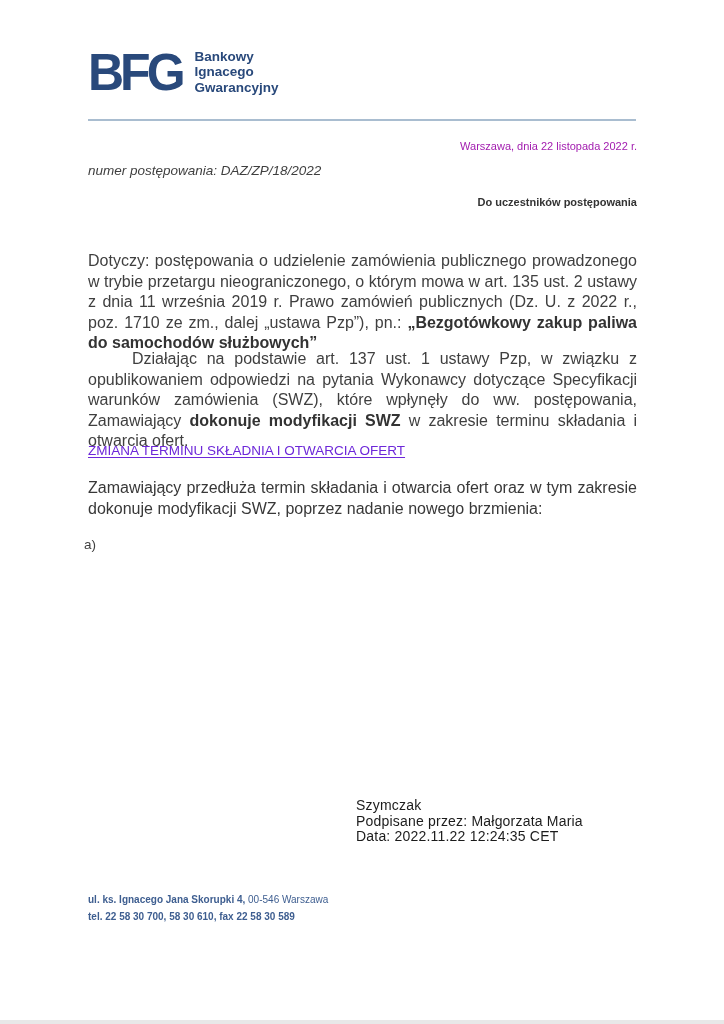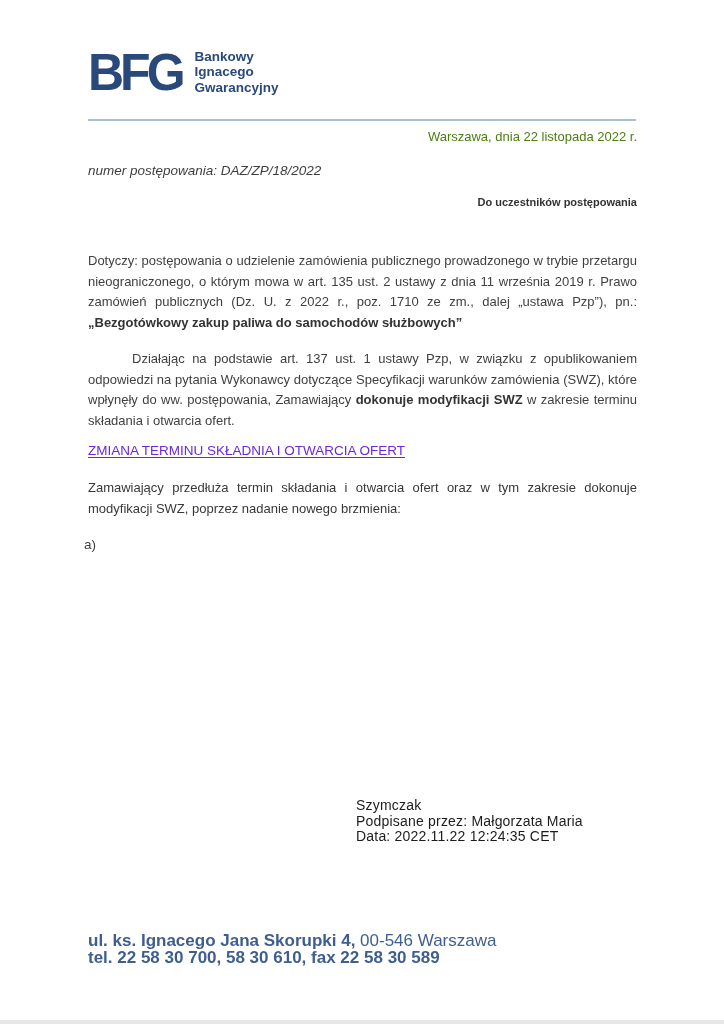--- a/index.html
+++ b/index.html
@@ -51,24 +51,24 @@
     top: 119px;
     left: 88px;
     width: 548px;
     height: 2px;
     background: #a9bdd0;
   }
 
   
   .date-line {
     position: absolute;
-    top: 129px;
+    top: 140px;
     right: 87px;
-    font-size: 13px;
-    color: #4d7c0f;
+    font-size: 11px;
+    color: #a21caf;
   }
   .case-number {
     position: absolute;
     top: 163px;
     left: 88px;
     font-size: 13.5px;
     font-style: italic;
     color: #3f3f3f;
   }
   .addressee {
@@ -78,21 +78,21 @@
     font-size: 11px;
     font-weight: 600;
     color: #333333;
   }
 
   
   .para {
     position: absolute;
     left: 88px;
     width: 549px;
-    font-size: 13px;
+    font-size: 16px;
     line-height: 20.5px;
     text-align: justify;
     color: #3f3f3f;
   }
   .p1 { top: 251px; }
   .p2 { top: 349px; text-indent: 44px; }
   .p3 { top: 478px; font-weight: 400; color: #383838; }
   .seg-bold { font-weight: 700; color: #333333; }
 
   .section-heading {
@@ -121,22 +121,22 @@
     font-size: 14px;
     line-height: 15.5px;
     color: #1c1c1c;
     letter-spacing: 0.2px;
   }
 
   
   .footer {
     position: absolute;
     left: 88px;
-    top: 933px;
-    font-size: 17px;
+    top: 892px;
+    font-size: 10px;
     line-height: 16.5px;
     font-weight: 600;
     color: #3e5e90;
   }
   .footer .light { font-weight: 400; }
 </style>
 </head>
 <body>
 
 <div class="page">

